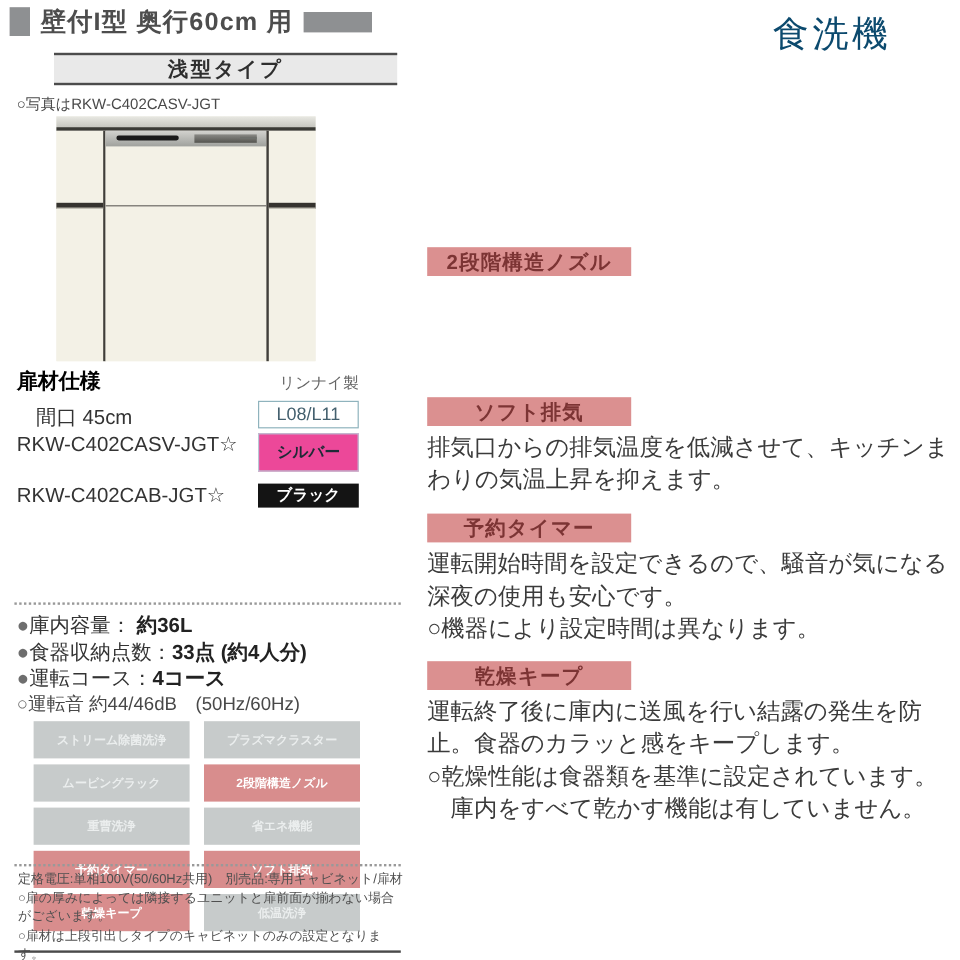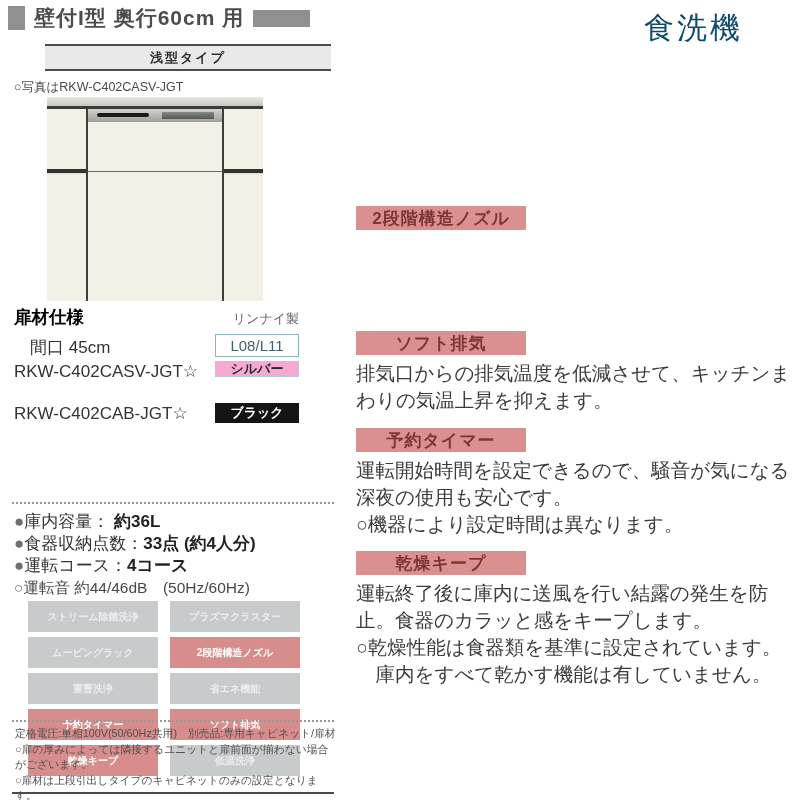--- a/index.html
+++ b/index.html
@@ -12,21 +12,21 @@
   
   .cat-header{position:absolute;left:8px;top:4px;display:flex;align-items:center;gap:9px;}
   .cat-square{width:17px;height:24px;background:#8e9092;}
   .cat-label{font-size:21px;font-weight:bold;color:#4d4d4d;letter-spacing:1px;white-space:nowrap;}
   .cat-bar{width:57px;height:17px;background:#8e9092;}
   
   .type-banner{
     position:absolute;left:45px;top:44px;width:286px;height:23px;
     background:#e9e9e9;border-top:2px solid #4c4c4c;border-bottom:2px solid #4c4c4c;
     display:flex;align-items:center;justify-content:center;
-    font-size:13px;font-weight:bold;color:#2e2e2e;letter-spacing:2px;
+    font-size:17px;font-weight:bold;color:#2e2e2e;letter-spacing:2px;
   }
   .photo-caption{position:absolute;left:14px;top:79px;font-size:12.5px;color:#4a4a4a;}
   
   .photo{position:absolute;left:47px;top:97px;width:216px;height:204px;background:#f4f2e8;}
   .countertop{position:absolute;left:0;right:0;top:0;height:9px;
     background:linear-gradient(#e8e8e2,#c6c6c0);border-bottom:3px solid #3a3a36;}
   .cab{position:absolute;top:12px;bottom:0;background:#f3f1e6;}
   .cab-left{left:0;width:39px;border-right:2px solid #403e3a;}
   .cab-right{right:0;width:39px;border-left:2px solid #403e3a;}
   .side-handle{position:absolute;left:0;right:0;top:60px;height:4px;background:#35332f;border-bottom:1px solid #dedbd0;}
@@ -36,21 +36,21 @@
   .ctrl-handle{position:absolute;left:74px;top:3px;width:52px;height:7px;background:linear-gradient(#8a8a86,#54544f);}
   .ctrl-marks{position:absolute;right:8px;top:5px;width:14px;height:2px;background:#6e706c;}
   .dw-seam{position:absolute;left:0;right:0;top:62px;height:1px;background:#6b6965;}
   
   .doorspec-head{position:absolute;left:14px;top:305px;width:285px;display:flex;justify-content:space-between;align-items:baseline;}
   .doorspec-title{font-size:17.5px;font-weight:bold;color:#000000;}
   .maker{font-size:13px;color:#666;}
   .row-label{position:absolute;left:14px;font-size:17px;color:#333;white-space:nowrap;}
   .badge-box{position:absolute;left:215px;width:84px;display:flex;align-items:center;justify-content:center;box-sizing:border-box;}
   .badge-code{top:334px;height:23px;background:#fff;border:1px solid #8fb3bd;color:#44606e;font-weight:normal;font-size:15px;}
-  .badge-silver{top:361px;height:16px;background:#f9a8d4;border:1px solid #b9c8d6;color:#1e2a36;font-size:13px;font-weight:bold;}
+  .badge-silver{top:361px;height:32px;background:#ec4899;border:1px solid #b9c8d6;color:#1e2a36;font-size:13px;font-weight:bold;}
   .badge-black{top:403px;height:20px;background:#141414;color:#ffffff;font-size:13px;font-weight:bold;}
   
   .dotted-sep{position:absolute;left:12px;width:322px;border-top:2px dotted #999;}
   .solid-sep{position:absolute;left:12px;width:322px;border-top:2px solid #4a4a4a;}
   
   .specs{position:absolute;left:14px;top:511px;width:320px;}
   .spec-item{font-size:17px;line-height:22px;color:#333;white-space:nowrap;}
   .spec-item .blt{color:#6e6e6e;}
   .spec-item b{color:#222;}
   .spec-item.light{font-size:15.5px;color:#484848;}

